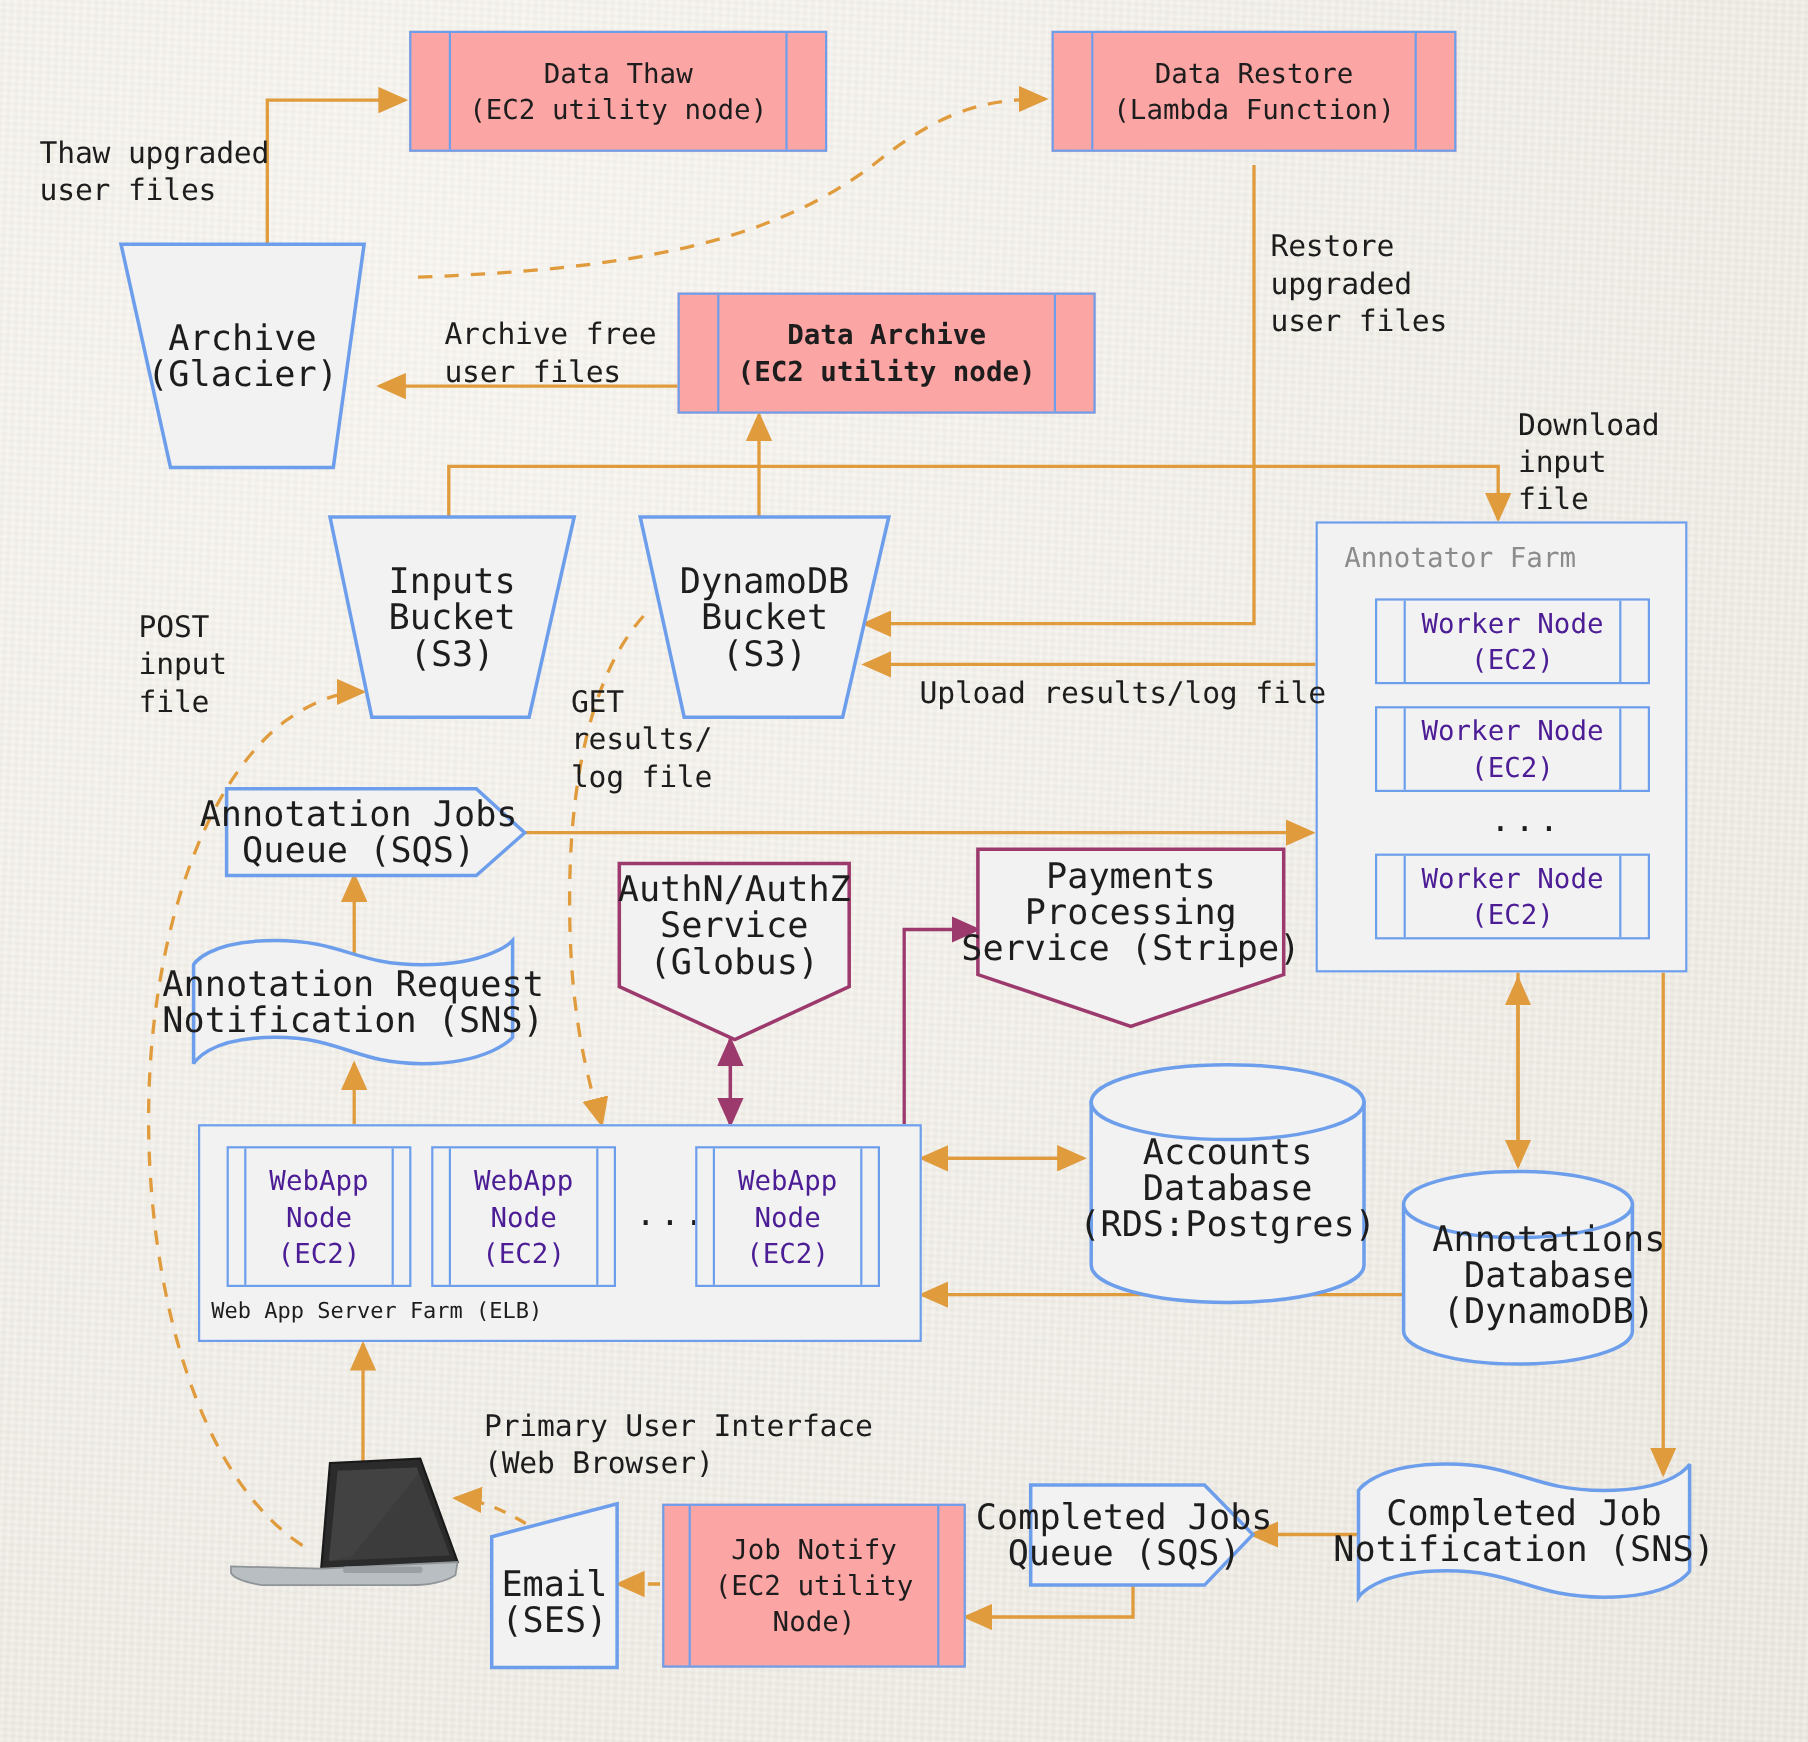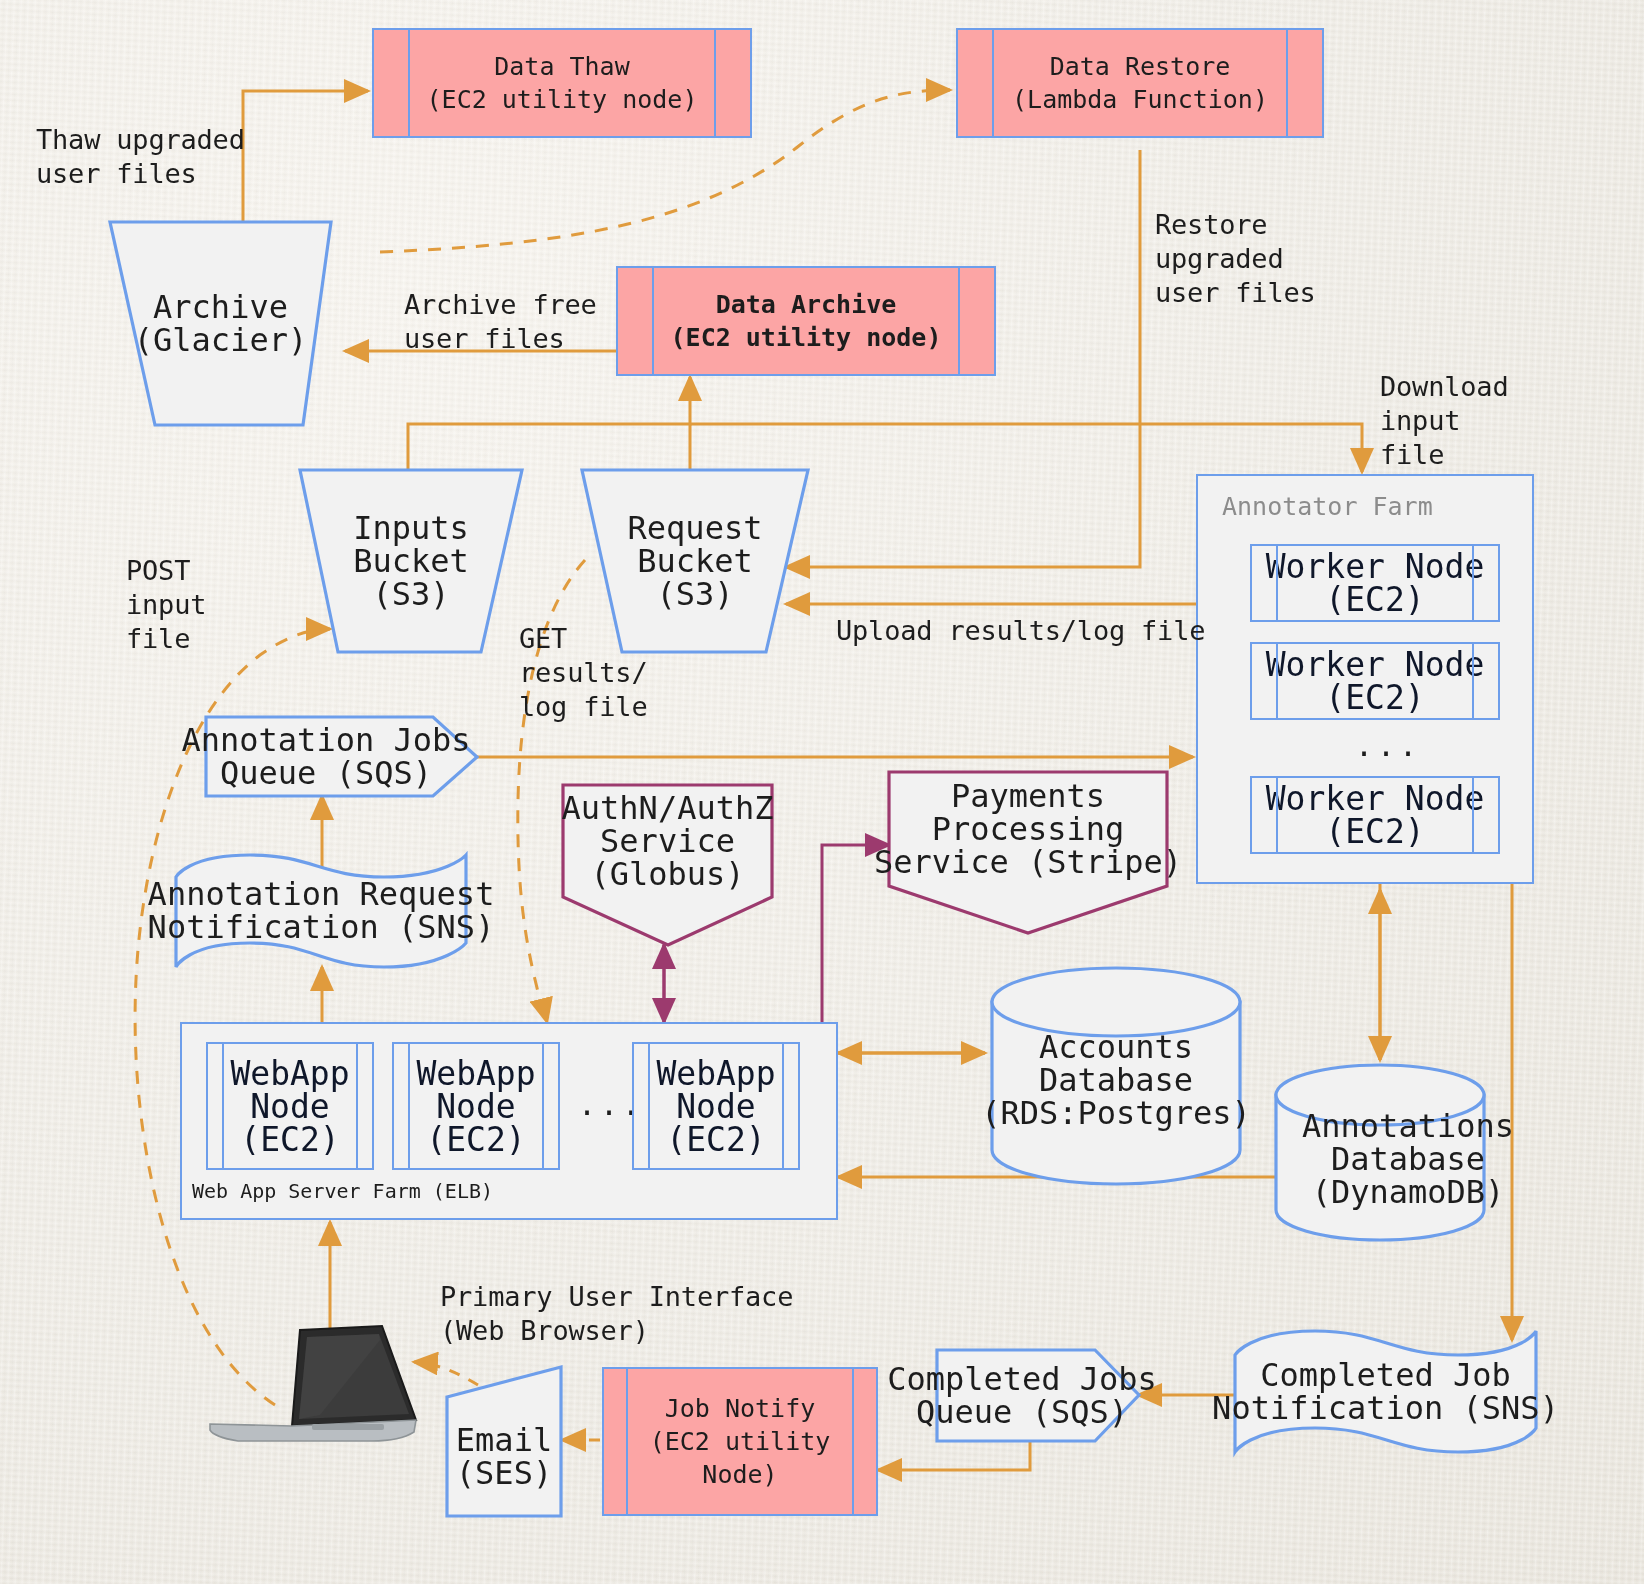--- a/index.html
+++ b/index.html
@@ -61,21 +61,21 @@
   }
   .farm-label{
     position:absolute;color:#1d1d1d;font-size:20px;white-space:pre;
   }
 
   
   .subbox{
     border:2.5px solid #6d9eeb;
     background:#f2f2f2;
     display:flex;align-items:center;justify-content:center;
-    text-align:center;color:#0f172a;font-size:33px;line-height:33px;white-space:pre;
+    text-align:center;color:#4c1d95;font-size:25px;line-height:33px;white-space:pre;
     position:absolute;box-sizing:border-box;
   }
   .subbox::before,.subbox::after{
     content:"";position:absolute;top:0;bottom:0;width:0;border-left:2.5px solid #6d9eeb;
   }
   .subbox::before{left:24px;}
   .subbox::after{right:24px;}
   .subbox.narrow::before{left:14px;}
   .subbox.narrow::after{right:14px;}
 
@@ -238,21 +238,21 @@
 
 <div class="node procbox thin" style="left:602px;top:1367px;width:276px;height:149px;">Job Notify
 (EC2 utility
 Node)</div>
 
 <div class="shptxt" style="left:110px;top:222px;width:221px;height:203px;">Archive
 (Glacier)</div>
 <div class="shptxt" style="left:300px;top:470px;width:222px;height:182px;">Inputs
 Bucket
 (S3)</div>
-<div class="shptxt" style="left:582px;top:470px;width:226px;height:182px;">Request
+<div class="shptxt" style="left:582px;top:470px;width:226px;height:182px;">DynamoDB
 Bucket
 (S3)</div>
 <div class="shptxt" style="left:206px;top:717px;width:240px;height:79px;">Annotation Jobs
 Queue (SQS)</div>
 <div class="shptxt" style="left:176px;top:866px;width:290px;height:90px;">Annotation Request
 Notification (SNS)</div>
 <div class="shptxt" style="left:563px;top:785px;width:209px;height:112px;">AuthN/AuthZ
 Service
 (Globus)</div>
 <div class="shptxt" style="left:889px;top:772px;width:278px;height:114px;">Payments

